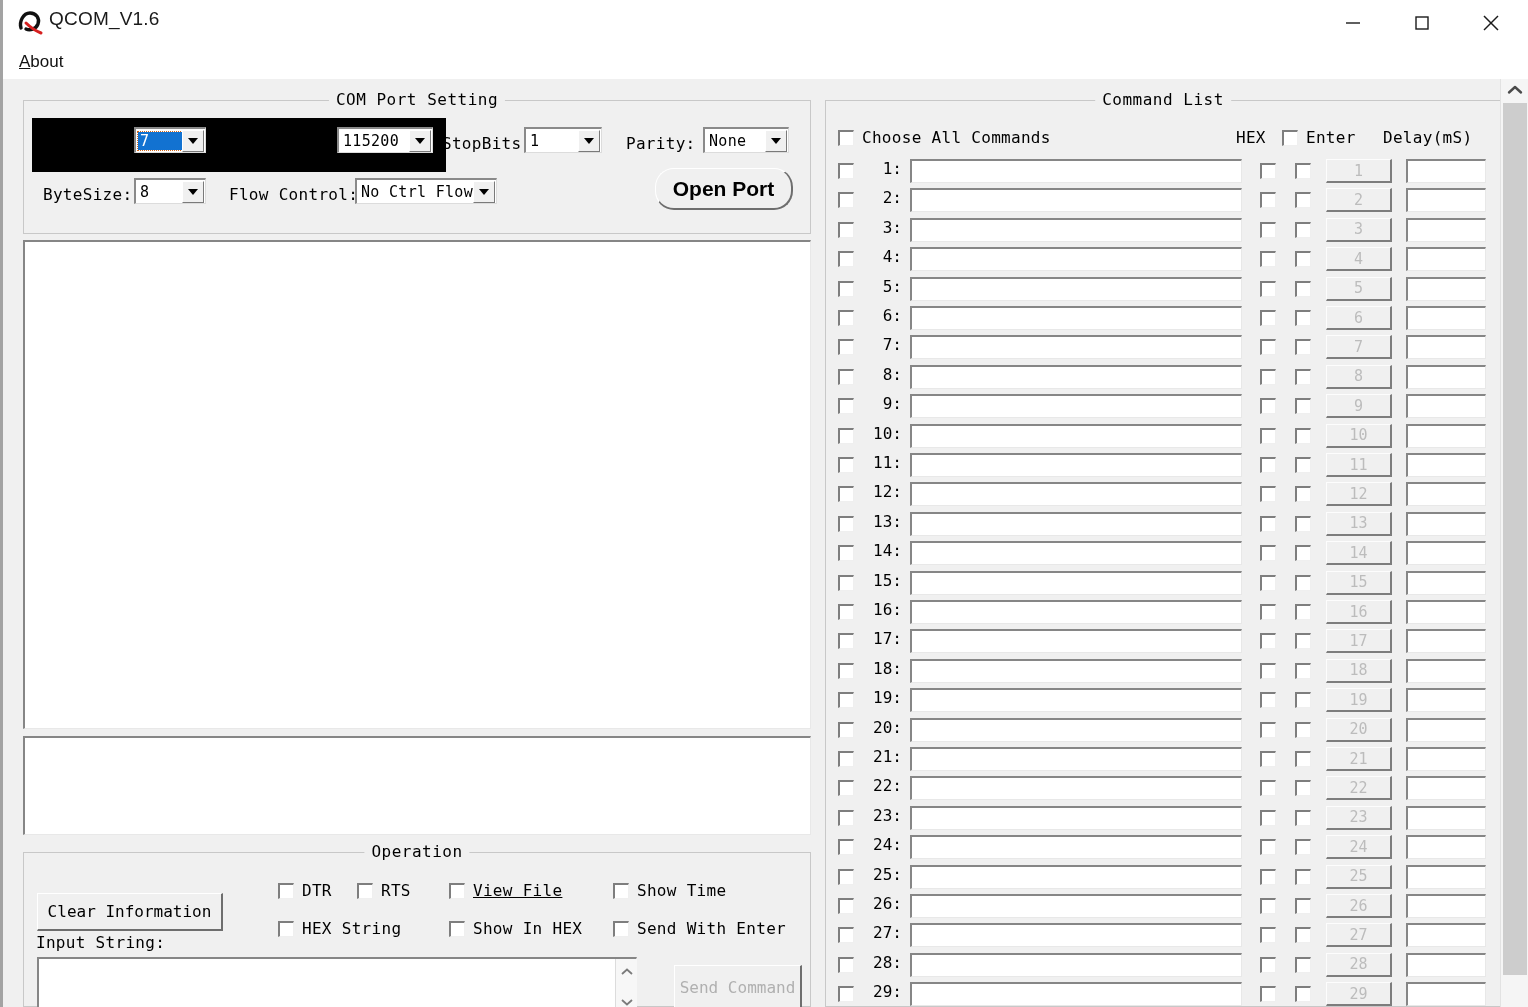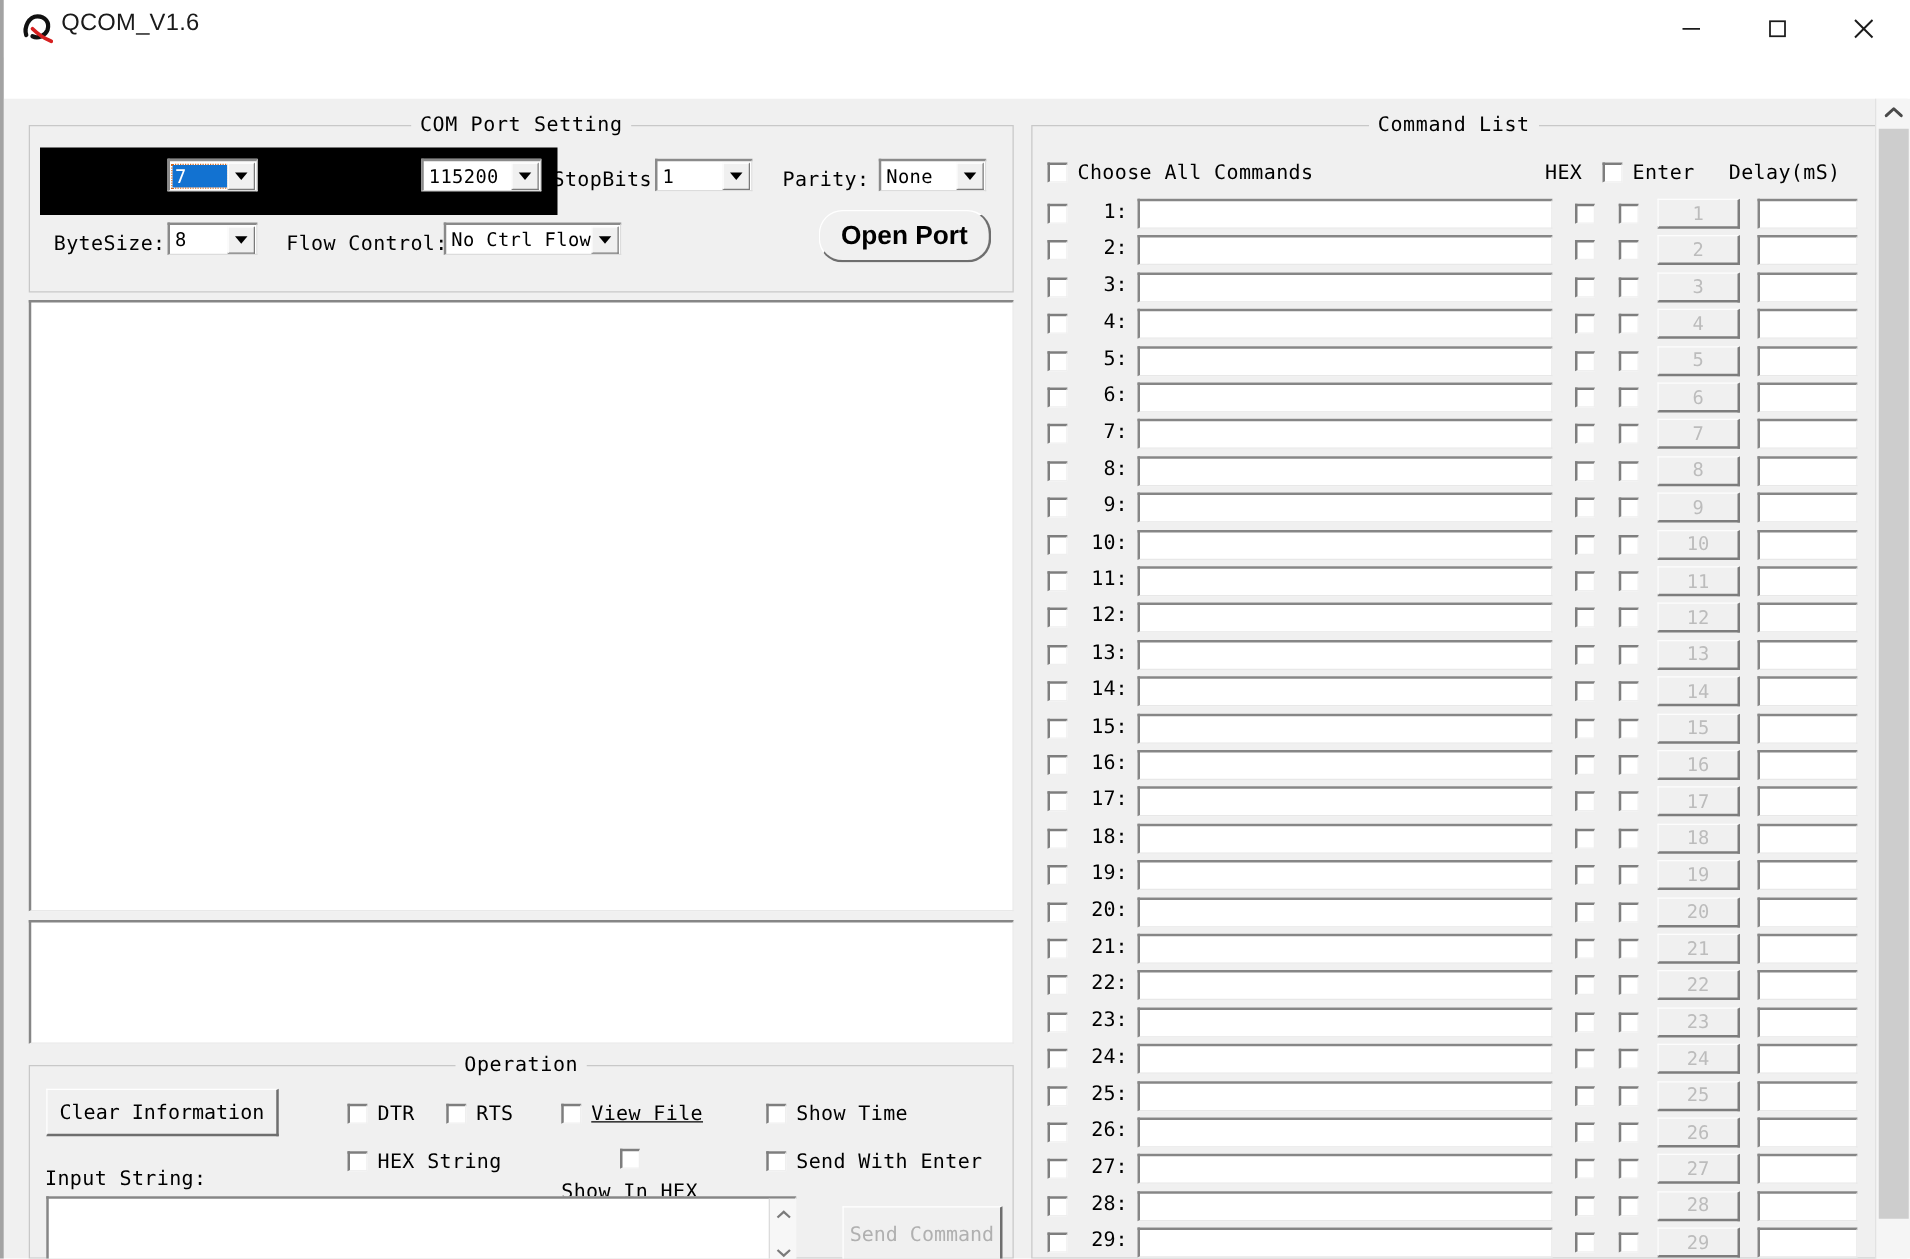--- a/index.html
+++ b/index.html
@@ -238,20 +238,23 @@
       </svg>
     </div>
     <div class="wbtn" id="btn-close">
       <svg width="22" height="22" viewBox="0 0 22 22">
         <line x1="4" y1="4" x2="18" y2="18" stroke="#1b1b1b" stroke-width="1.5"></line>
         <line x1="18" y1="4" x2="4" y2="18" stroke="#1b1b1b" stroke-width="1.5"></line>
       </svg>
     </div>
   </div>
 
+  <div id="menubar">
+    <span id="menu-about"><u>A</u>bout</span>
+  </div>
 
   <div id="client">
 
     <div class="group" id="grp-com">
       <span class="gtitle">COM Port Setting</span>
 
       <div id="black-annot"></div>
 
       <span class="lbl" style="position:absolute;left:19px;top:33px;">COM Port:</span>
       <div class="combo focused" style="left:110px;top:26px;width:72px;">
@@ -303,21 +306,21 @@
 
       <div class="btn big" style="left:631px;top:67px;width:138px;height:42px;">Open Port</div>
     </div>
 
     <div class="sunken" id="recv"></div>
     <div class="sunken" id="recv2"></div>
 
     <div class="group" id="grp-op">
       <span class="gtitle">Operation</span>
 
-      <div class="btn" style="left:13px;top:18px;width:186px;height:38px;">Clear Information</div>
+      <div class="btn" style="left:13px;top:40px;width:186px;height:38px;">Clear Information</div>
 
       <span class="lbl" style="position:absolute;left:12px;top:80px;">Input String:</span>
 
       <div class="cbrow" style="left:254px;top:28px;">
         <span class="cb"></span>
         <span class="lbl">DTR</span>
       </div>
       <div class="cbrow" style="left:333px;top:28px;">
         <span class="cb"></span>
         <span class="lbl">RTS</span>
@@ -328,21 +331,21 @@
       </div>
       <div class="cbrow" style="left:589px;top:28px;">
         <span class="cb"></span>
         <span class="lbl">Show Time</span>
       </div>
 
       <div class="cbrow" style="left:254px;top:66px;">
         <span class="cb"></span>
         <span class="lbl">HEX String</span>
       </div>
-      <div class="cbrow" style="left:425px;top:66px;flex-direction:column;">
+      <div class="cbrow" style="left:425px;top:66px;">
         <span class="cb"></span>
         <span class="lbl">Show In HEX</span>
       </div>
       <div class="cbrow" style="left:589px;top:66px;">
         <span class="cb"></span>
         <span class="lbl">Send With Enter</span>
       </div>
 
       <div class="sunken" style="position:absolute;left:13px;top:104px;width:600px;height:60px;"></div>
       <div class="tsb" style="left:591px;top:106px;height:56px;">

